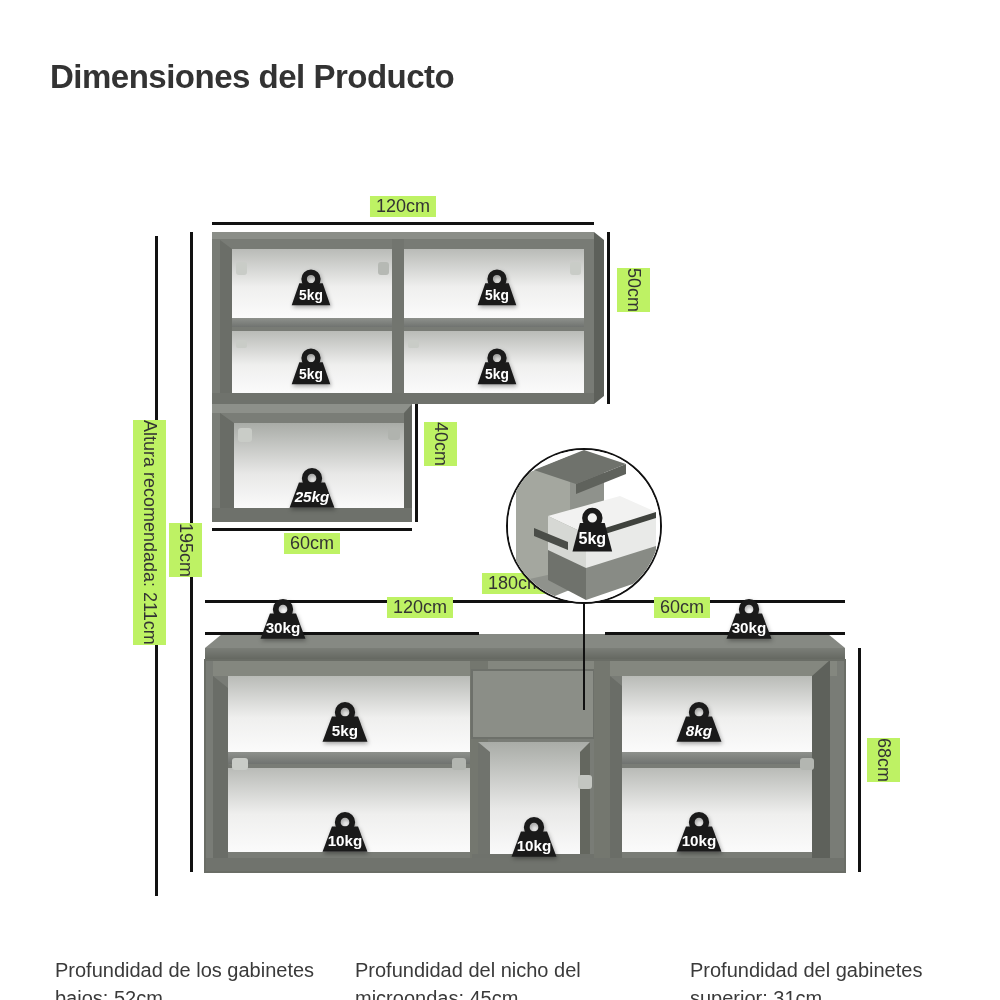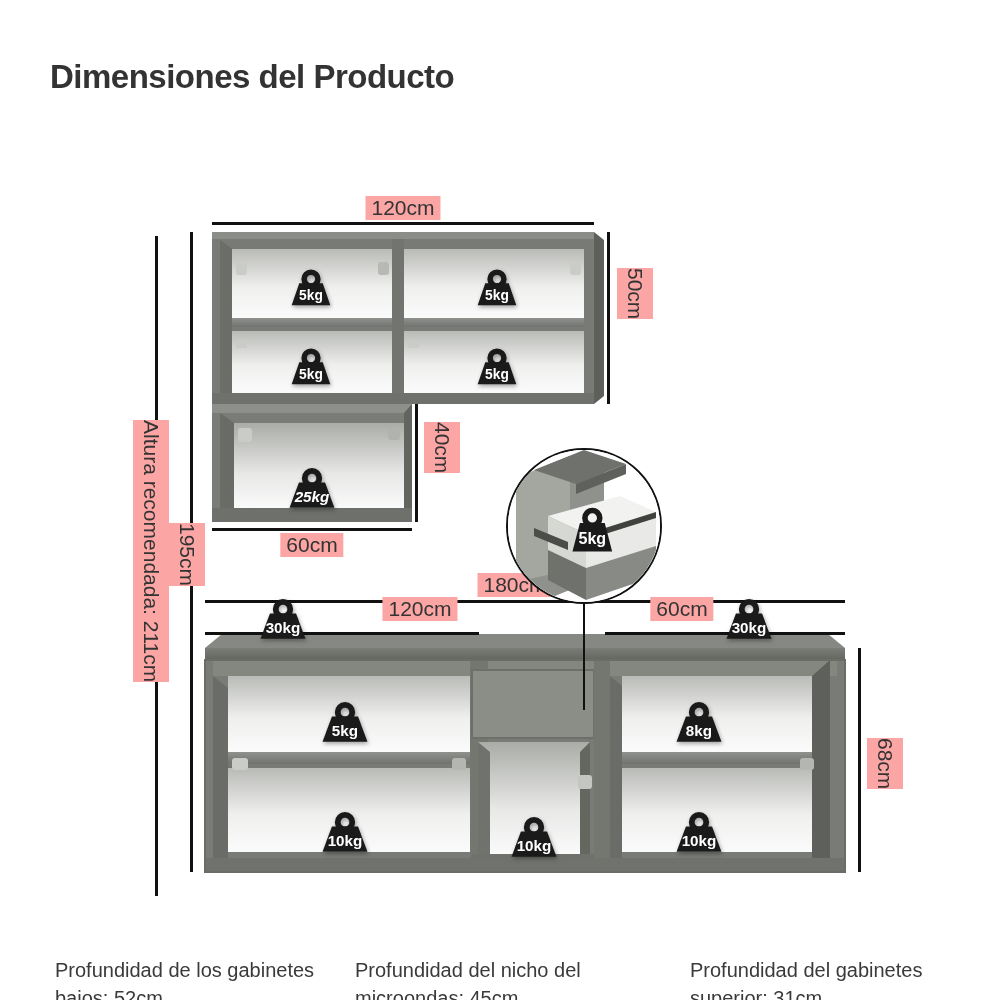--- a/index.html
+++ b/index.html
@@ -18,22 +18,22 @@
     position:absolute;left:50px;top:46px;width:560px;
     font-size:33px;line-height:62px;font-weight:bold;color:#333333;
     letter-spacing:-0.5px;
   }
 
   
   .dim-line-h{position:absolute;height:0;border-top:3px solid #111;}
   .dim-line-v{position:absolute;width:0;border-left:3px solid #111;}
   .leader{position:absolute;width:0;border-left:2px solid #111;}
   .dim-label{
-    position:absolute;font-size:21px;color:#333;white-space:nowrap;
-    background:#fca5a5;padding:0 6px;
+    position:absolute;font-size:18px;color:#333;white-space:nowrap;
+    background:#bef264;padding:0 6px;
   }
   .dim-label.vert{
     transform-origin:0 0;
     writing-mode:vertical-rl;
     text-orientation:mixed;
   }
 
   
   .weight{
     position:absolute;
@@ -294,21 +294,21 @@
         <text class="wtxt" x="40" y="48" text-anchor="middle" font-size="21">10kg</text>
       </svg>
   </div>
   <div class="weight" style="left:534px;top:838px;">
     <svg viewBox="0 0 80 60">
         <path d="M30 15 a10 10 0 1 1 20 0 a10 10 0 1 1 -20 0 Z" fill="none" stroke="#1a1a1a" stroke-width="8"></path>
         <path d="M22 21 L58 21 L71 56 L9 56 Z" fill="#1a1a1a"></path>
         <text class="wtxt" x="40" y="48" text-anchor="middle" font-size="21">10kg</text>
       </svg>
   </div>
-  <div class="weight" style="left:699px;top:723px;">
+  <div class="weight" style="left:699px;top:723px;font-style:italic;">
     <svg viewBox="0 0 80 60">
         <path d="M30 15 a10 10 0 1 1 20 0 a10 10 0 1 1 -20 0 Z" fill="none" stroke="#1a1a1a" stroke-width="8"></path>
         <path d="M22 21 L58 21 L71 56 L9 56 Z" fill="#1a1a1a"></path>
         <text class="wtxt" x="40" y="48" text-anchor="middle" font-size="21">8kg</text>
       </svg>
   </div>
   <div class="weight" style="left:699px;top:833px;">
     <svg viewBox="0 0 80 60">
         <path d="M30 15 a10 10 0 1 1 20 0 a10 10 0 1 1 -20 0 Z" fill="none" stroke="#1a1a1a" stroke-width="8"></path>
         <path d="M22 21 L58 21 L71 56 L9 56 Z" fill="#1a1a1a"></path>

